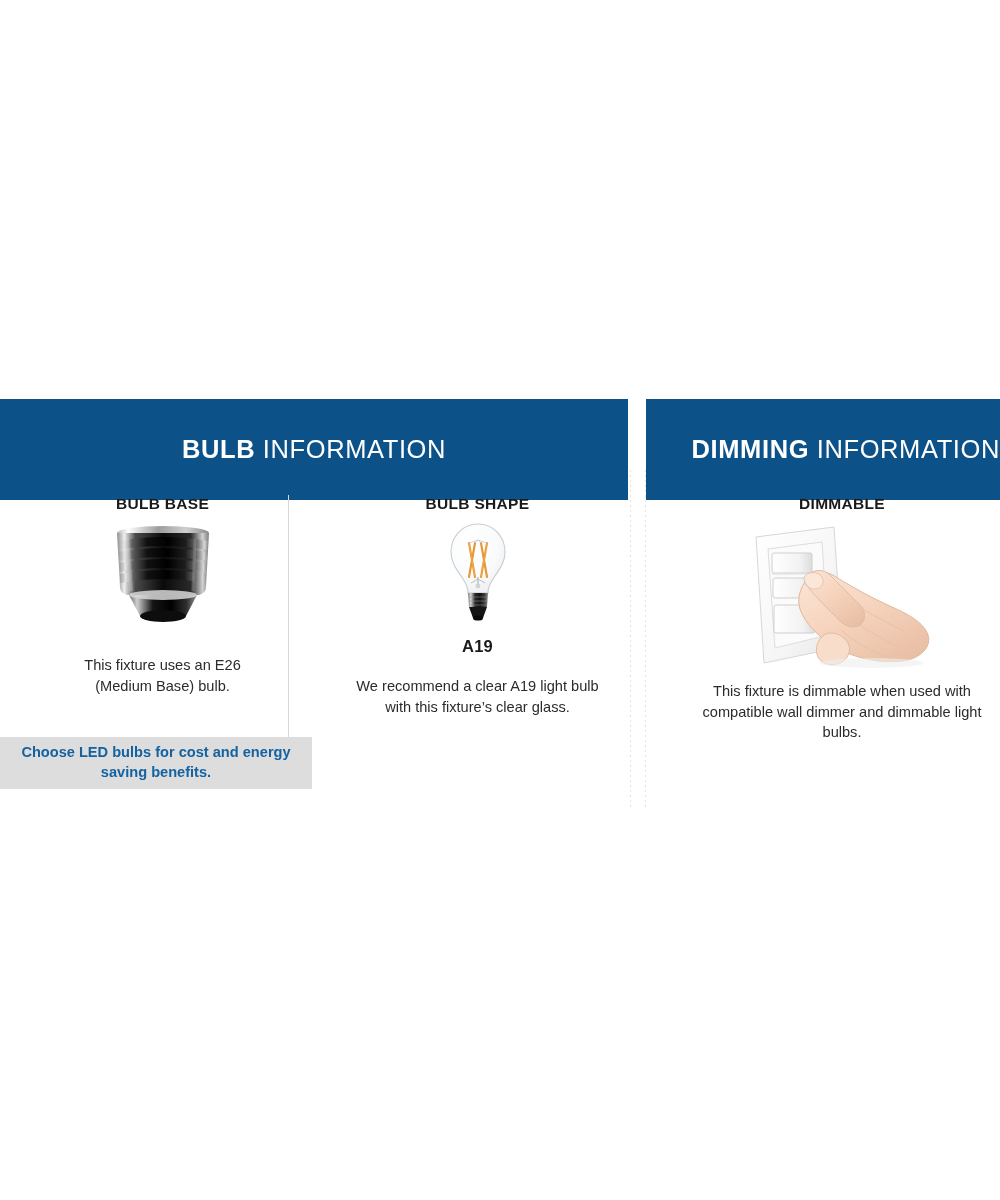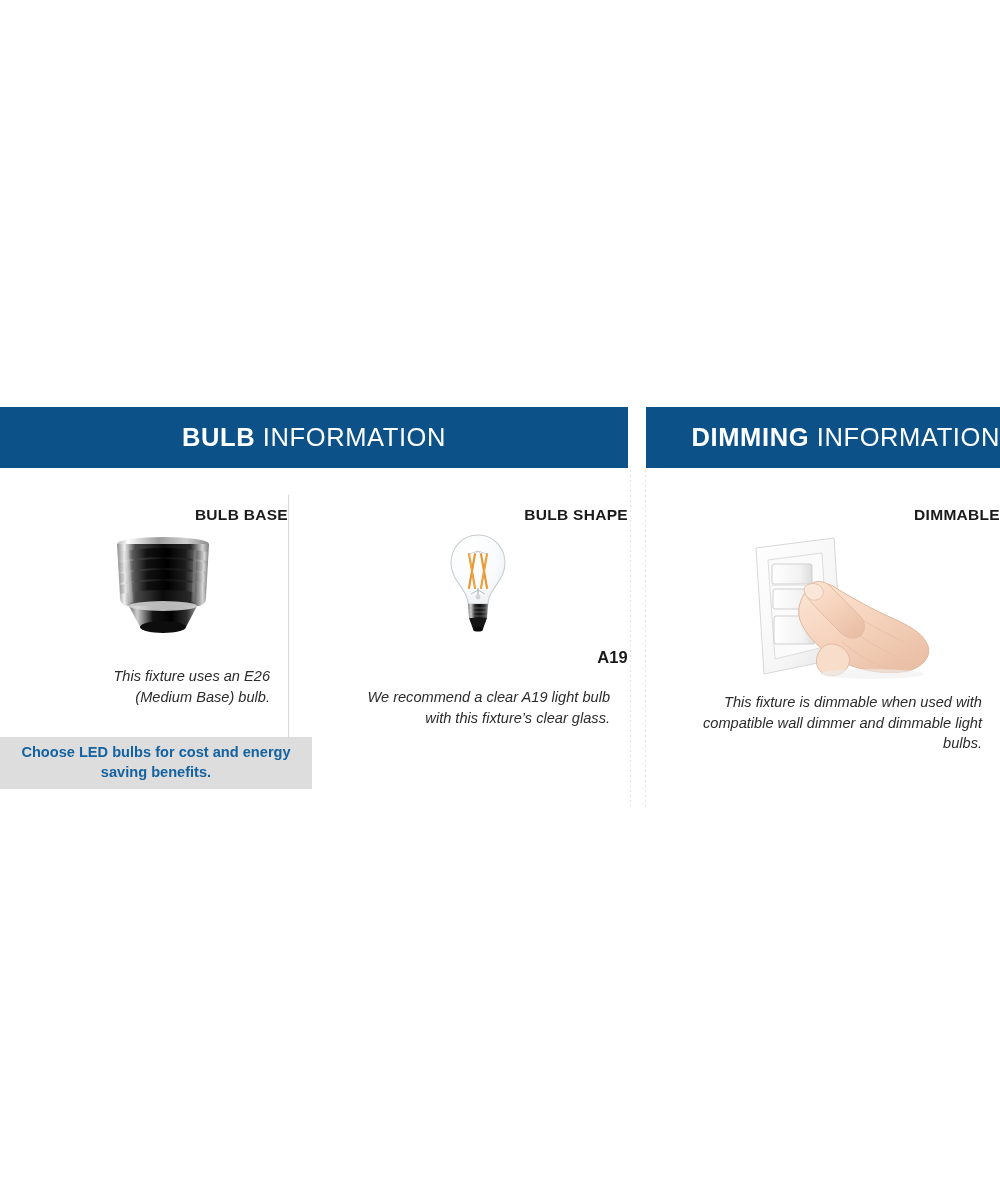--- a/index.html
+++ b/index.html
@@ -20,22 +20,22 @@
   
   .header-row {
     position: absolute;
     left: 0;
     top: 391px;
     width: 1000px;
     height: 79px;
   }
   .bar {
     position: absolute;
-    top: 16px;
-    height: 61px;
+    top: 8px;
+    height: 101px;
     background: #0c5289;
     display: flex;
     align-items: center;
     box-sizing: border-box;
   }
   .bar-bulb {
     left: 0;
     width: 628px;
     justify-content: center;
   }
@@ -60,23 +60,23 @@
   .content {
     position: absolute;
     left: 0;
     top: 470px;
     width: 1000px;
     height: 340px;
   }
 
   .col {
     position: absolute;
-    top: 11px;
+    top: 0;
     box-sizing: border-box;
-    text-align: right;
+    text-align: center;
     padding-left: 37px;
   }
   .col-bulb-base  { left: 0px;   width: 288px; }
   .col-bulb-shape { left: 290px; width: 338px; }
   .col-dimmable   { left: 647px; width: 353px; }
 
   .col-heading {
     margin: 0;
     padding-top: 25px;
     font-size: 15.5px;
@@ -100,21 +100,20 @@
     letter-spacing: 0.2px;
   }
 
   .col-body {
     margin: 0;
     padding: 0 18px;
     margin-top: 20px;
     font-size: 14.6px;
     line-height: 1.42;
     color: #2b2b2b;
-    font-style: italic;
   }
 
   
   .vdivider {
     position: absolute;
     top: 25px;
     width: 1px;
     height: 250px;
     background: #d8d8d8;
   }

